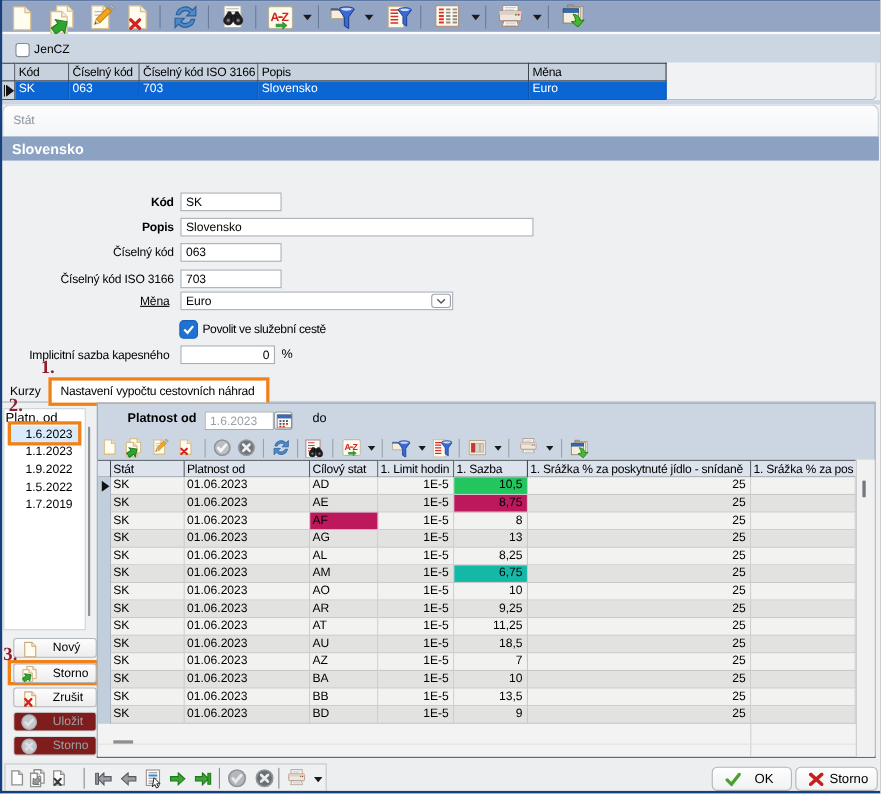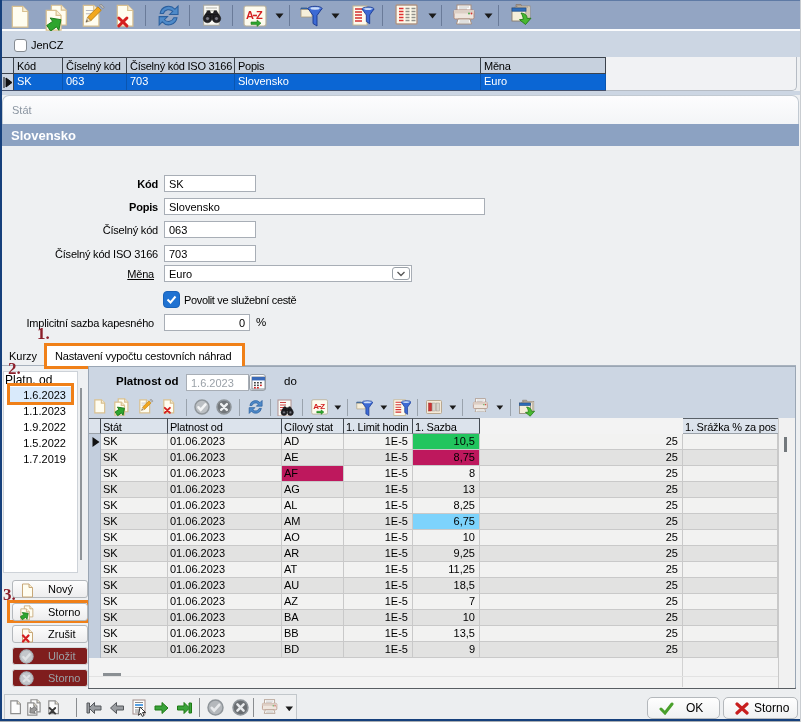--- a/index.html
+++ b/index.html
@@ -442,20 +442,21 @@
       </g>
     </svg>
 
 <div class="abs" style="left:89px;top:418px;width:706px;height:270px;background:#f3f3f3"></div>
 <div class="hc" style="left:89px;width:12px"></div>
 <div class="hc" style="left:101px;width:67px">Stát</div>
 <div class="hc" style="left:168px;width:114px">Platnost od</div>
 <div class="hc" style="left:282px;width:62px">Cílový stat</div>
 <div class="hc" style="left:344px;width:69px">1. Limit hodin</div>
 <div class="hc" style="left:413px;width:67px">1. Sazba</div>
+<div class="hc" style="left:480px;width:203px">1. Srážka % za poskytnuté jídlo - snídaně</div>
 <div class="hc" style="left:683px;width:95px;border-right:none">1. Srážka % za pos</div>
 <div class="abs" style="left:89px;top:434px;width:12px;height:224px;background:#c3cedd;border-right:1px solid #aab4c2"></div>
 <svg class="abs" style="left:92px;top:437px" width="8" height="10">
       <path d="M0.5 0 l7 5 l-7 5 z" fill="#111"></path>
     </svg>
 <div class="gc" style="left:101px;top:434px;width:67px;background:#f2f2f1">SK</div>
     <div class="gc" style="left:168px;top:434px;width:114px;background:#f2f2f1">01.06.2023</div>
     <div class="gc" style="left:282px;top:434px;width:62px;background:#f2f2f1">AD</div>
     <div class="gc gr" style="left:344px;top:434px;width:69px;background:#f2f2f1">1E-5</div>
     <div class="gc gr" style="left:413px;top:434px;width:67px;background:#22c55e">10,5</div>
@@ -486,21 +487,21 @@
     <div class="gc" style="left:168px;top:498px;width:114px;background:#f2f2f1">01.06.2023</div>
     <div class="gc" style="left:282px;top:498px;width:62px;background:#f2f2f1">AL</div>
     <div class="gc gr" style="left:344px;top:498px;width:69px;background:#f2f2f1">1E-5</div>
     <div class="gc gr" style="left:413px;top:498px;width:67px;background:#f2f2f1">8,25</div>
     <div class="gc gr" style="left:480px;top:498px;width:203px;background:#f2f2f1">25</div>
     <div class="gc" style="left:683px;top:498px;width:95px;background:#f2f2f1"></div>
 <div class="gc" style="left:101px;top:514px;width:67px;background:#e2e2e1">SK</div>
     <div class="gc" style="left:168px;top:514px;width:114px;background:#e2e2e1">01.06.2023</div>
     <div class="gc" style="left:282px;top:514px;width:62px;background:#e2e2e1">AM</div>
     <div class="gc gr" style="left:344px;top:514px;width:69px;background:#e2e2e1">1E-5</div>
-    <div class="gc gr" style="left:413px;top:514px;width:67px;background:#7dd3fc">6,75</div>
+    <div class="gc gr" style="left:413px;top:514px;width:67px;background:#14b8a6">6,75</div>
     <div class="gc gr" style="left:480px;top:514px;width:203px;background:#e2e2e1">25</div>
     <div class="gc" style="left:683px;top:514px;width:95px;background:#e2e2e1"></div>
 <div class="gc" style="left:101px;top:530px;width:67px;background:#f2f2f1">SK</div>
     <div class="gc" style="left:168px;top:530px;width:114px;background:#f2f2f1">01.06.2023</div>
     <div class="gc" style="left:282px;top:530px;width:62px;background:#f2f2f1">AO</div>
     <div class="gc gr" style="left:344px;top:530px;width:69px;background:#f2f2f1">1E-5</div>
     <div class="gc gr" style="left:413px;top:530px;width:67px;background:#f2f2f1">10</div>
     <div class="gc gr" style="left:480px;top:530px;width:203px;background:#f2f2f1">25</div>
     <div class="gc" style="left:683px;top:530px;width:95px;background:#f2f2f1"></div>
 <div class="gc" style="left:101px;top:546px;width:67px;background:#e2e2e1">SK</div>

